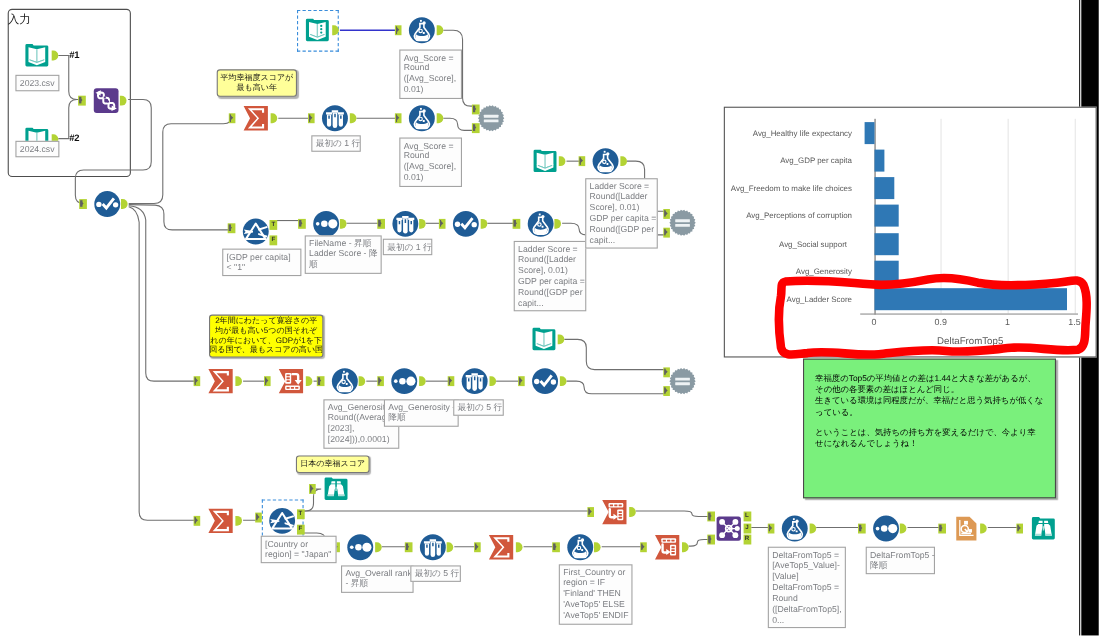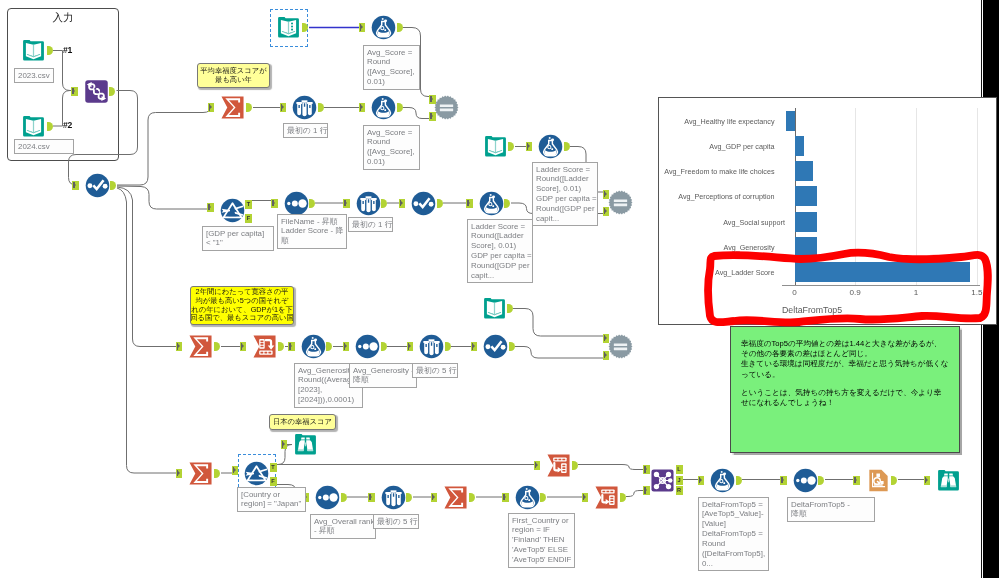--- a/index.html
+++ b/index.html
@@ -20,33 +20,33 @@
 .an.i:before{content:"";position:absolute;left:1.4px;top:1.2px;width:1.5px;height:6.6px;background:#606060}
 .an.t{font-size:5.6px;line-height:9.4px;text-align:center;color:#333;height:9px;width:7px;font-weight:bold}
 .ann{position:absolute;background:#fdfdfd;border:1px solid #a3a3a3;color:#7c7e82;
   font-size:7.9px;line-height:9.9px;padding:1.5px 3px 1.5px 3px;white-space:pre;box-sizing:border-box}
 .cmt{position:absolute;background:#ffff99;border:1px solid #787878;border-radius:3px;
   box-shadow:1.2px 1.2px 1px rgba(0,0,0,.3);color:#141414;font-size:7.3px;line-height:8.8px;
   text-align:center;white-space:pre;display:flex;align-items:center;justify-content:center;
   box-sizing:border-box;overflow:hidden}
 .cmt.bright{background:#ffff00}
 .container-box{position:absolute;border:1.3px solid #4d4d4d;border-radius:4px;background:#fff;box-sizing:border-box}
-.container-label{position:absolute;text-align:center;font-size:10.5px;color:#1b1b1b;width:100%}
+.container-label{position:absolute;text-align:left;font-size:10.5px;color:#1b1b1b;width:100%}
 .conn-lbl{position:absolute;font-size:8.6px;color:#101010;font-weight:bold;letter-spacing:-.2px}
 .notebox{position:absolute;background:#7af07c;border:1.1px solid #4a4a4a;
   box-shadow:1.5px 1.5px 1px rgba(0,0,0,.35);font-size:7.6px;line-height:10.2px;color:#000;
   box-sizing:border-box;padding:12px 10px}
 .notebox p{margin:0 0 8px 0;white-space:pre-wrap}
 .notebox p:last-child{margin-bottom:0}
 #chartpanel{position:absolute;background:#fff;border:1.3px solid #555;box-sizing:border-box;overflow:visible;z-index:40}
 .ctick{position:absolute;font-size:8.1px;color:#5a5a5a;text-align:center;width:30px}
 
 .clab{position:absolute;font-size:7.2px;color:#5a5a5a;text-align:center;white-space:nowrap;
   transform:translateY(-50%)}
-.cxlabel{position:absolute;font-size:8.8px;color:#5a5a5a;width:200px}
+.cxlabel{position:absolute;font-size:8.8px;color:#5a5a5a;text-align:center;width:200px}
 .cbar{position:absolute;background:#2f78b5}
 .cgrid{position:absolute;width:1px;background:#e6e6e6}
 .redmark{position:absolute;pointer-events:none;z-index:45}
 .caxis{position:absolute;background:#8f8f8f}
 </style>
 </head>
 <body>
 
 <div id="canvas">
 
@@ -574,21 +574,21 @@
 <div class="an i" style="left:780.0px;top:475.5px"></div>
 <div class="an o" style="left:818.0px;top:475.5px"></div>
 <div class="an i" style="left:853.0px;top:475.5px"></div>
 <div class="an o" style="left:891.0px;top:475.5px"></div>
 <div class="an i" style="left:923.5px;top:475.5px"></div>
 
   <div class="conn-lbl" style="left:63px;top:45px">#1</div>
   <div class="conn-lbl" style="left:63px;top:120px">#2</div>
 
 <div class="ann" style="left:14px;top:68px;width:40px">2023.csv</div>
-<div class="ann" style="left:14px;top:139px;width:60px">2024.csv</div>
+<div class="ann" style="left:14px;top:128px;width:40px">2024.csv</div>
 <div class="ann" style="left:363px;top:45px;width:57px">Avg_Score =
 Round
 ([Avg_Score],
 0.01)</div>
 <div class="ann" style="left:283px;top:123px;width:45px">最初の 1 行</div>
 <div class="ann" style="left:363px;top:125px;width:57px">Avg_Score =
 Round
 ([Avg_Score],
 0.01)</div>
 <div class="ann" style="left:467px;top:219px;width:66px">Ladder Score =
@@ -626,21 +626,21 @@
 'Finland' THEN
 'AveTop5' ELSE
 'AveTop5' ENDIF</div>
 <div class="ann" style="left:698px;top:497px;width:71px">DeltaFromTop5 =
 [AveTop5_Value]-
 [Value]
 DeltaFromTop5 =
 Round
 ([DeltaFromTop5],
 0...</div>
-<div class="ann" style="left:787px;top:497px;width:88px">DeltaFromTop5 -
+<div class="ann" style="left:787px;top:497px;width:63px">DeltaFromTop5 -
 降順</div>
 
 <div class="cmt" style="left:197px;top:63px;width:73px;height:25px">平均幸福度スコアが
 最も高い年</div>
 <div class="cmt bright" style="left:190px;top:286px;width:104px;height:39px">2年間にわたって寛容さの平
 均が最も高い5つの国それぞ
 れの年において、GDPが1を下
 回る国で、最もスコアの高い国</div>
 <div class="cmt" style="left:269px;top:414px;width:67px;height:16px">日本の幸福スコア</div>
 
@@ -651,21 +651,21 @@
 <div class="caxis" style="left:135.5px;top:10.0px;width:1px;height:177.5px;background:#6a6a6a"></div>
 <div class="cbar" style="left:127.0px;top:12.6px;width:8.5px;height:20.0px"></div>
 <div class="clab" style="right:221.5px;top:22.6px">Avg_Healthy life expectancy</div>
 <div class="cbar" style="left:135.5px;top:37.8px;width:9.1px;height:20.0px"></div>
 <div class="clab" style="right:221.5px;top:47.8px">Avg_GDP per capita</div>
 <div class="cbar" style="left:135.5px;top:63.0px;width:18.8px;height:20.0px"></div>
 <div class="clab" style="right:221.5px;top:73.0px">Avg_Freedom to make life choices</div>
 <div class="cbar" style="left:135.5px;top:88.2px;width:22.5px;height:20.0px"></div>
 <div class="clab" style="right:221.5px;top:98.2px">Avg_Perceptions of corruption</div>
 <div class="cbar" style="left:135.5px;top:113.5px;width:22.5px;height:20.0px"></div>
-<div class="clab" style="right:211px;top:123.5px">Avg_Social support</div>
+<div class="clab" style="right:226px;top:123.5px">Avg_Social support</div>
 <div class="cbar" style="left:135.5px;top:138.7px;width:22.5px;height:20.0px"></div>
 <div class="clab" style="right:221.5px;top:148.7px">Avg_Generosity</div>
 <div class="cbar" style="left:135.5px;top:163.9px;width:175.0px;height:20.0px"></div>
 <div class="clab" style="right:221.5px;top:173.9px">Avg_Ladder Score</div>
 <div class="caxis" style="left:122.7px;top:186.5px;width:198.0px;height:1.2px"></div>
 <div class="ctick" style="left:120.5px;top:189.5px">0</div>
 <div class="ctick" style="left:181.2px;top:189.5px">0.9</div>
 <div class="ctick" style="left:242.0px;top:189.5px">1</div>
 <div class="ctick" style="left:302.8px;top:189.5px">1.5</div>
 <div class="cxlabel" style="left:123.0px;top:206.5px">DeltaFromTop5</div>

